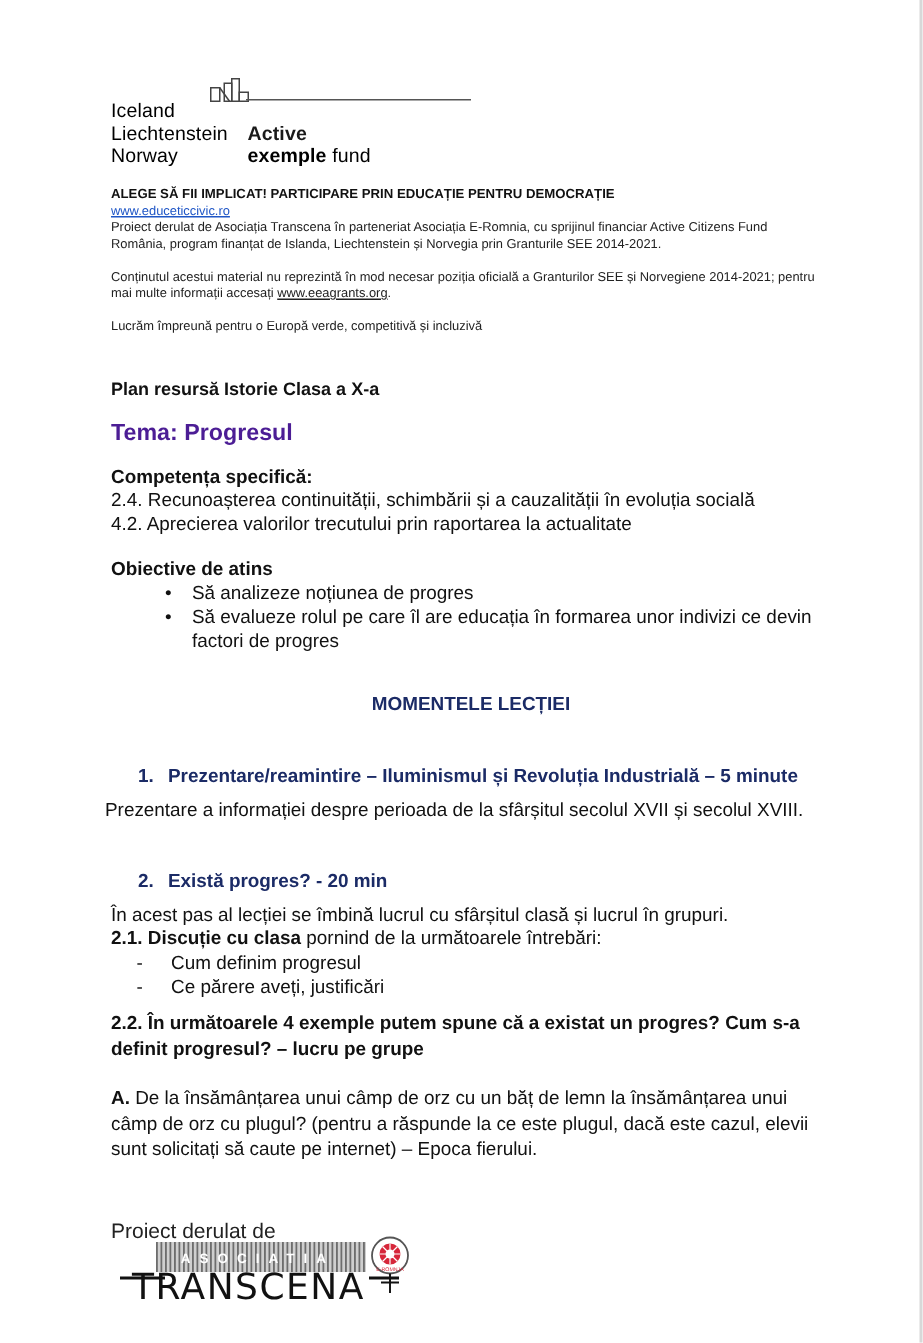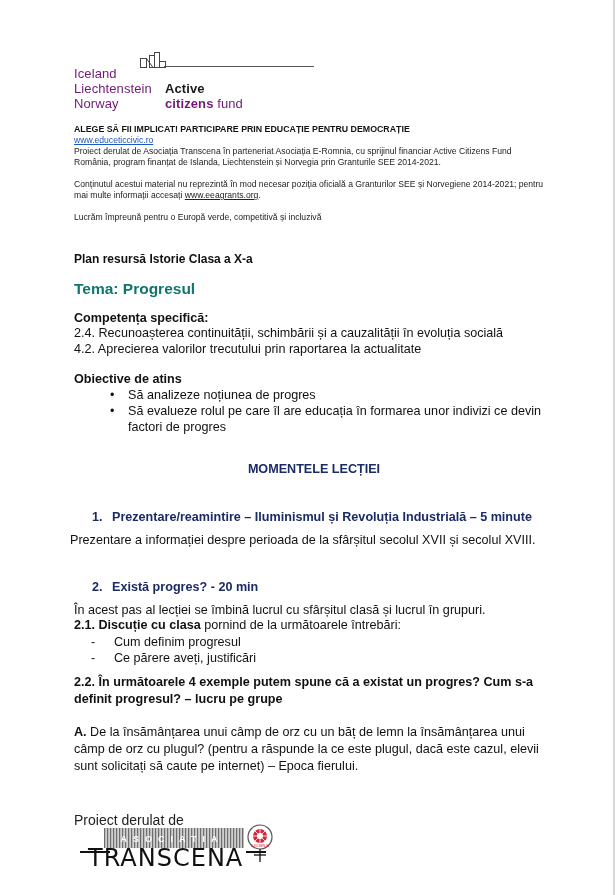--- a/index.html
+++ b/index.html
@@ -28,21 +28,21 @@
     
     .logo-eea {
       left: 74px;
       top: 52px;
       width: 170px;
       height: 58px;
     }
     .logo-text {
       position: absolute;
       font-size: 13px;
-      color: #701a75;
+      color: #000000;
       line-height: 15px;
       letter-spacing: 0.1px;
     }
     .logo-text.bold { font-weight: bold; color: #1a1a1a; }
     .logo-line {
       position: absolute;
       left: 90px;
       top: 14px;
       width: 150px;
       height: 1px;
@@ -86,21 +86,21 @@
     .plan-title {
       font-weight: bold;
       font-size: 12px;
       color: #111111;
       margin: 0;
       line-height: 16px;
     }
     .tema {
       font-weight: bold;
       font-size: 15.5px;
-      color: #0f766e;
+      color: #4c1d95;
       margin: 12px 0 0 0;
       line-height: 20px;
     }
     .section-h {
       font-weight: bold;
       font-size: 12.6px;
       margin: 0;
       line-height: 15px;
     }
     .body-line {
@@ -189,21 +189,21 @@
     <line x1="6.5" y1="6.5" x2="13" y2="15.5" stroke="#444" stroke-width="1"></line>
     <rect x="9.5" y="3.5" width="5" height="12" fill="none" stroke="#444" stroke-width="1"></rect>
     <rect x="14.5" y="0.5" width="5" height="15" fill="none" stroke="#444" stroke-width="1"></rect>
     <rect x="19.5" y="9.5" width="6" height="6" fill="none" stroke="#444" stroke-width="1"></rect>
   </svg>
   <div class="logo-line"></div>
   <span class="logo-text" style="left:0;top:14px;">Iceland</span>
   <span class="logo-text" style="left:0;top:29px;">Liechtenstein</span>
   <span class="logo-text" style="left:0;top:44px;">Norway</span>
   <span class="logo-text bold" style="left:91px;top:29px;">Active</span>
-  <span class="logo-text" style="left:91px;top:44px;white-space:nowrap;"><b>citizens</b><span> fund</span></span>
+  <span class="logo-text" style="left:91px;top:44px;white-space:nowrap;"><b>exemple</b><span> fund</span></span>
 </div>
 
 <div class="abs intro">
   <p class="title-caps">ALEGE SĂ FII IMPLICAT! PARTICIPARE PRIN EDUCAȚIE PENTRU DEMOCRAȚIE</p>
   <p><a>www.educeticcivic.ro</a></p>
   <p>Proiect derulat de Asociația Transcena în parteneriat Asociația E-Romnia, cu sprijinul financiar Active Citizens Fund România, program finanțat de Islanda, Liechtenstein și Norvegia prin Granturile SEE 2014-2021.</p>
   <div class="gap"></div>
   <p><span>Conținutul acestui material nu reprezintă în mod necesar poziția oficială a Granturilor SEE și Norvegiene 2014-2021; pentru mai multe informații accesați </span><a style="color:#222;">www.eeagrants.org</a><span>.</span></p>
   <div class="gap"></div>
   <p>Lucrăm împreună pentru o Europă verde, competitivă și incluzivă</p>

